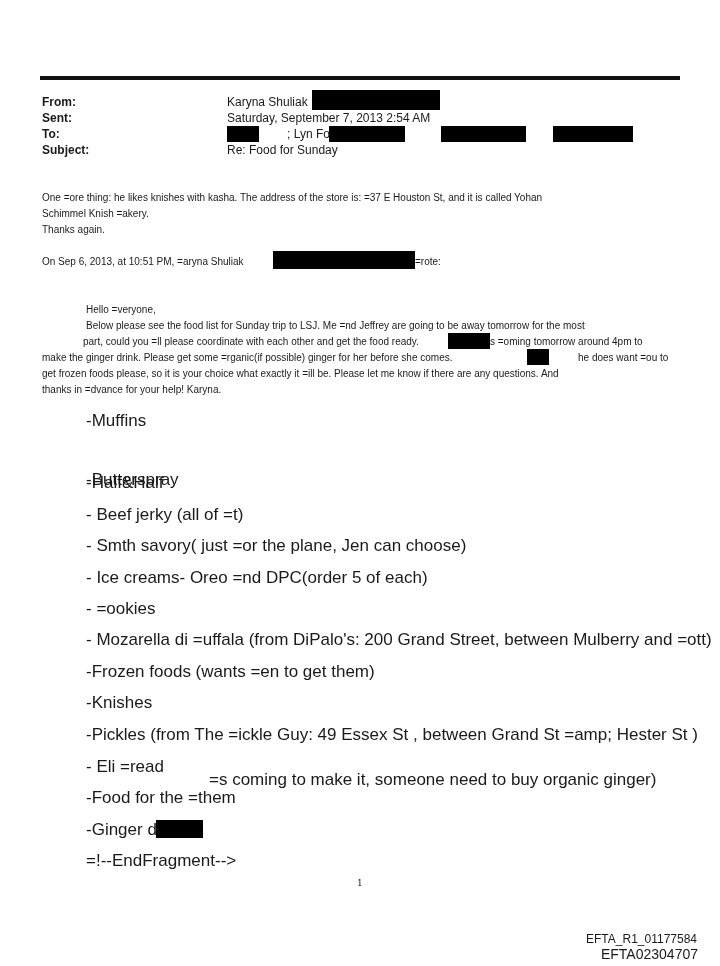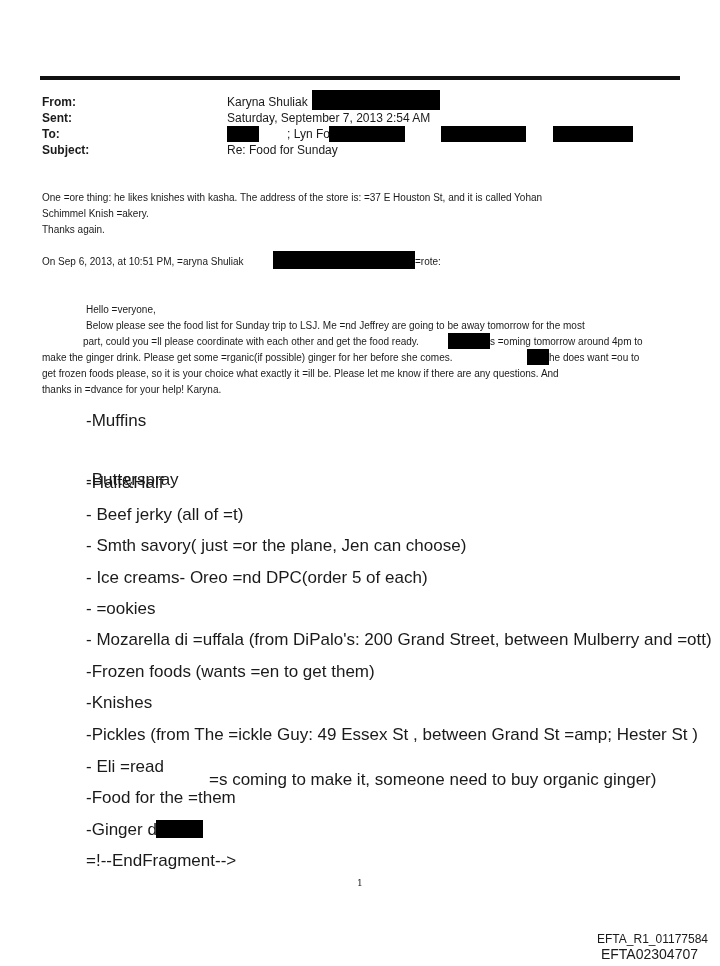--- a/index.html
+++ b/index.html
@@ -11,21 +11,21 @@
     position: absolute; left: 40px; top: 76px; width: 640px; height: 4px;
     background: #111;
   }
   .hdr-row { position: absolute; left: 42px; height: 16px; font-size: 12px; white-space: nowrap; }
   .hdr-row .lbl { position: absolute; left: 0; font-weight: bold; }
   .hdr-row .val { position: absolute; left: 185px; }
   .abs-redact { position: absolute; background: #000; }
   .para { position: absolute; font-size: 10px; line-height: 16px; white-space: nowrap; }
   .item { position: absolute; left: 86px; font-size: 17px; line-height: 16px; white-space: nowrap; }
   .pagenum { position: absolute; left: 357px; top: 878px; font-size: 9px; font-family: "DejaVu Serif", serif; }
-  .bates1 { position: absolute; right: 12px; top: 932px; font-size: 12px; }
+  .bates1 { position: absolute; right: 23px; top: 932px; font-size: 12px; }
   .bates2 { position: absolute; right: 22px; top: 946px; font-size: 14px; }
 </style>
 </head>
 <body>
 
 <div class="rule"></div>
 
 <div class="hdr-row" style="top:95px;">
   <span class="lbl">From:</span>
   <span class="val">Karyna Shuliak</span>
@@ -63,21 +63,21 @@
 <div class="abs-redact" style="left:273px;top:251px;width:142px;height:18px;"></div>
 <div class="para" style="left:415px;top:254px;">=rote:</div>
 
 <div class="para" style="left:86px;top:302px;">Hello =veryone,</div>
 <div class="para" style="left:86px;top:318px;">Below please see the food list for Sunday trip to LSJ. Me =nd Jeffrey are going to be away tomorrow for the most</div>
 <div class="para" style="left:42px;top:334px;padding-left:41px;">part, could you =ll please coordinate with each other and get the food ready.</div>
 <div class="abs-redact" style="left:448px;top:333px;width:42px;height:16px;"></div>
 <div class="para" style="left:490px;top:334px;">s =oming tomorrow around 4pm to</div>
 <div class="para" style="left:42px;top:350px;">make the ginger drink. Please get some =rganic(if possible) ginger for her before she comes.</div>
 <div class="abs-redact" style="left:527px;top:349px;width:22px;height:16px;"></div>
-<div class="para" style="left:549px;top:350px;">he does want =ou to</div>
+<div class="para" style="left:549px;top:350px;padding-left:29px;">he does want =ou to</div>
 <div class="para" style="left:42px;top:366px;">get frozen foods please, so it is your choice what exactly it =ill be. Please let me know if there are any questions. And</div>
 <div class="para" style="left:42px;top:382px;">thanks in =dvance for your help! Karyna.</div>
 
 <div class="item" style="top:413px;">-Muffins</div>
 <div class="item" style="top:444px;margin-top:28px;">-Butterspray</div>
 <div class="item" style="top:475px;">-Half&amp;Half</div>
 <div class="item" style="top:507px;">- Beef jerky (all of =t)</div>
 <div class="item" style="top:538px;">- Smth savory( just =or the plane, Jen can choose)</div>
 <div class="item" style="top:570px;">- Ice creams- Oreo =nd DPC(order 5 of each)</div>
 <div class="item" style="top:601px;">- =ookies</div>

